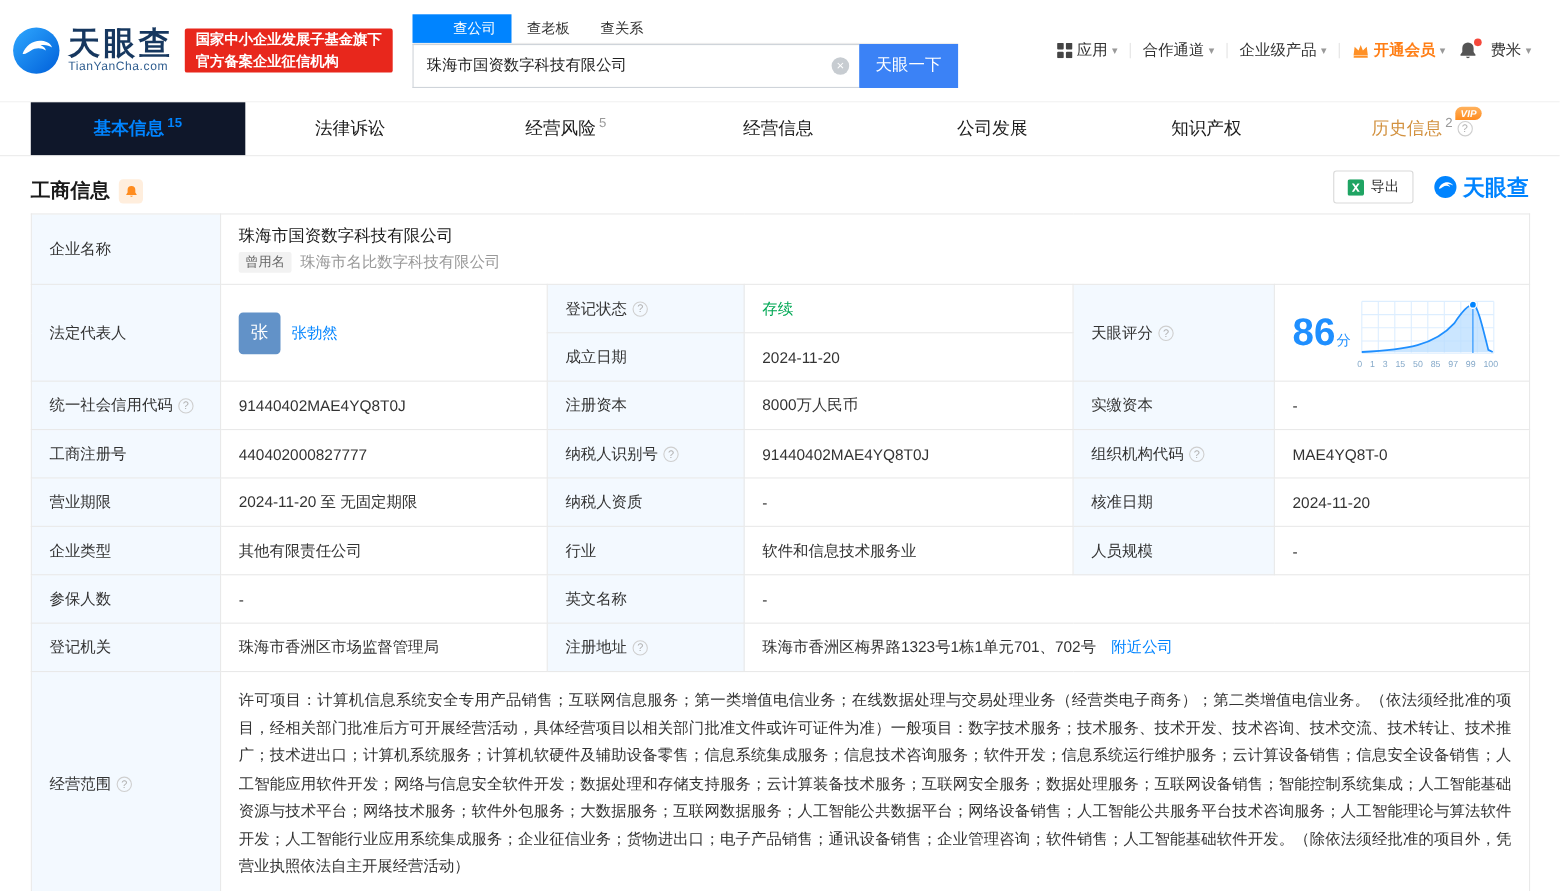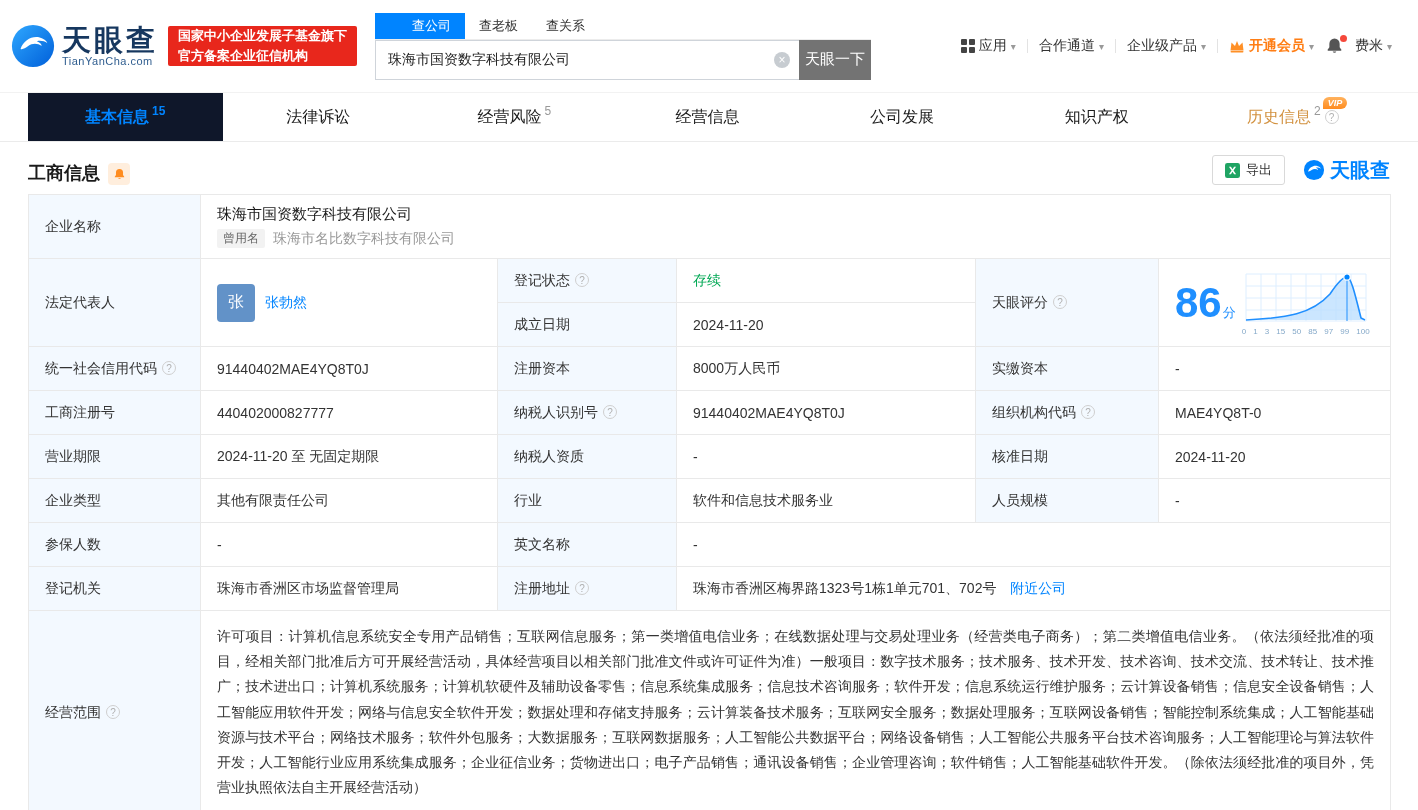--- a/index.html
+++ b/index.html
@@ -16,21 +16,21 @@
   .search-area{margin-left:18px;width:496px;}
   .search-tabs{display:flex;font-size:13px;border-bottom:1px solid #ececec;}
   .stab{padding:4px 14px;cursor:pointer;color:#333;}
   .stab.active{background:#0084ff;color:#fff;padding-left:37px;}
   .search-box{display:flex;height:40px;}
   .input-wrap{position:relative;flex:1;}
   .input-wrap input{width:100%;height:40px;border:1px solid #cfd4da;border-right:none;
         padding:0 32px 0 12px;font-size:14px;color:#222;outline:none;font-family:inherit;}
   .clear{position:absolute;right:9px;top:12px;width:16px;height:16px;border-radius:50%;background:#c7ccd1;
         color:#fff;font-size:12px;line-height:16px;text-align:center;cursor:pointer;}
-  .search-btn{width:72px;background:#737373;color:#fff;border:none;font-size:15px;cursor:pointer;font-family:inherit;}
+  .search-btn{width:90px;background:#3b82f6;color:#fff;border:none;font-size:15px;cursor:pointer;font-family:inherit;}
   .topnav{margin-left:auto;display:flex;align-items:center;gap:11px;font-size:14px;color:#333;white-space:nowrap;}
   .nav-item{display:flex;align-items:center;gap:4px;cursor:pointer;}
   .caret{font-style:normal;font-size:10px;color:#999;}
   .sep{width:1px;height:14px;background:#e3e3e3;}
   .vip-orange{color:#ff7e15;font-weight:bold;}
   .bell-wrap{position:relative;cursor:pointer;display:flex;}
   .red-dot{position:absolute;top:-2px;right:-3px;width:7px;height:7px;border-radius:50%;background:#f5483b;}
 
   
   .tabbar{display:flex;height:50px;margin:0;padding:0 28px;border-top:1px solid #f2f2f2;border-bottom:1px solid #ebebeb;background:#fff;}
@@ -64,21 +64,21 @@
   .former-badge{background:#f2f2f2;color:#666;font-size:12px;padding:1px 6px;border-radius:2px;}
   .former-name{color:#999;}
   .rep{display:flex;align-items:center;gap:10px;}
   .avatar{width:38px;height:38px;border-radius:4px;background:#6292c8;color:#fff;font-size:16px;
         display:flex;align-items:center;justify-content:center;cursor:pointer;}
   .blue-link{color:#0084ff;text-decoration:none;cursor:pointer;}
   .green{color:#00a854;margin-top:14px;}
   .score-cell{padding:2px 8px 2px 12px;}
   .score-wrap{display:flex;align-items:center;gap:6px;}
   .score-text{display:flex;align-items:baseline;color:#1f8fff;}
-  .score-num{font-size:42px;font-weight:bold;}
+  .score-num{font-size:35px;font-weight:bold;}
   .score-unit{font-size:13px;margin-left:1px;}
   .chart-wrap{width:130px;}
   .ticks{display:flex;justify-content:space-between;font-size:8px;color:#85a9c9;margin-top:0;width:128px;}
   .scope-row td{height:auto;line-height:1.8;padding:13px 16px;text-align:justify;}
   .nearby{margin-left:10px;}
 </style>
 </head>
 <body>
 
 <header class="topbar">

